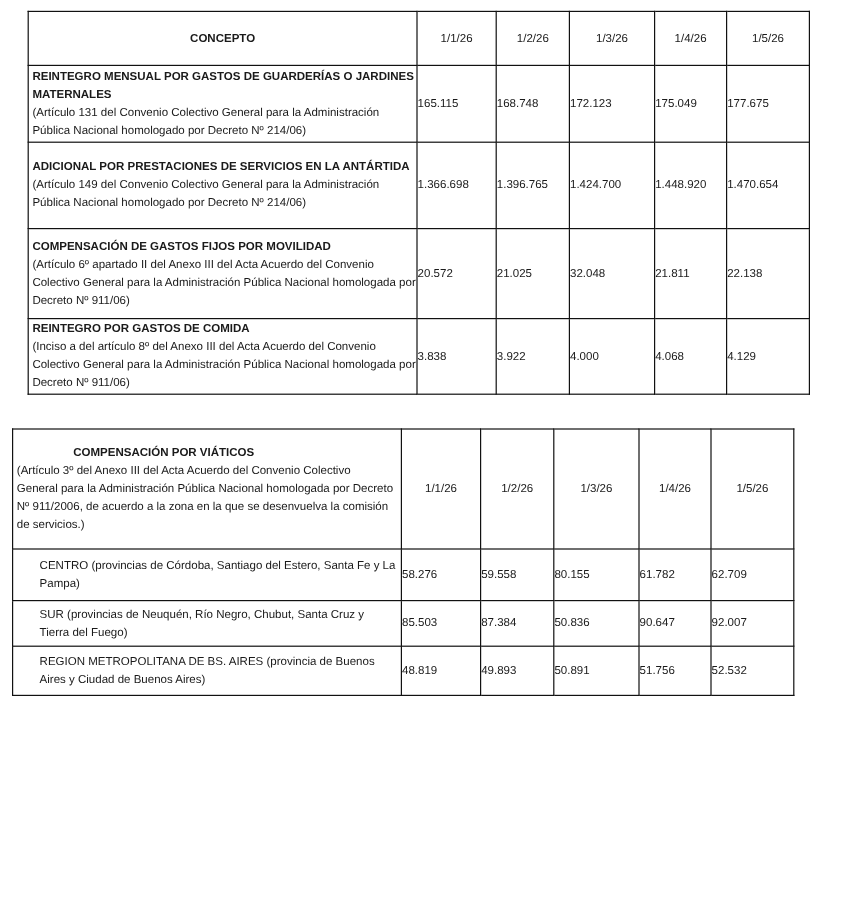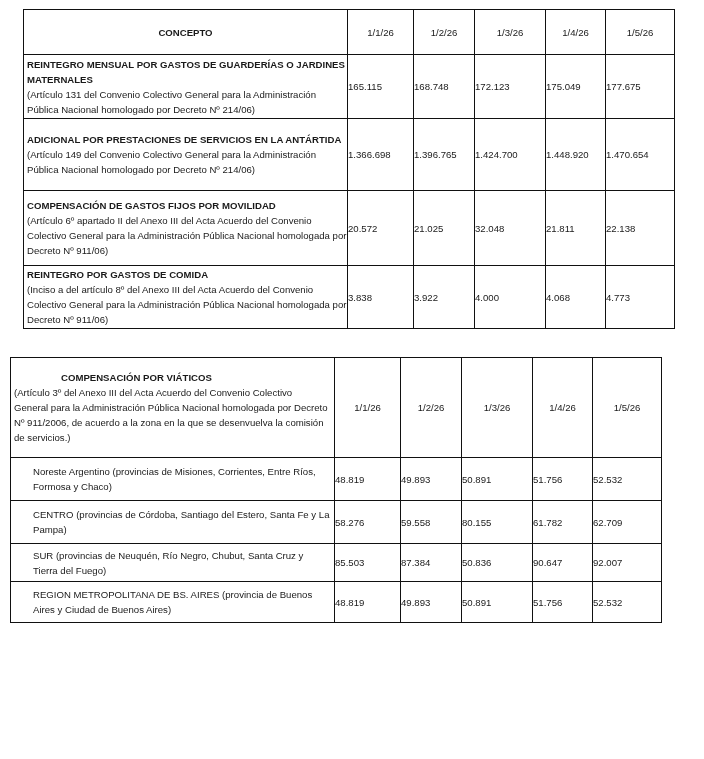--- a/index.html
+++ b/index.html
@@ -83,21 +83,21 @@
   </tr>
   <tr style="height:63px">
     <td class="concept">
       <span class="title">REINTEGRO POR GASTOS DE COMIDA</span>
       <span class="ref">(Inciso a del artículo 8º  del Anexo III del Acta Acuerdo del Convenio Colectivo General para la Administración Pública Nacional homologada por Decreto Nº 911/06)</span>
     </td>
     <td class="num">3.838</td>
     <td class="num">3.922</td>
     <td class="num">4.000</td>
     <td class="num">4.068</td>
-    <td class="num">4.773</td>
+    <td class="num">4.129</td>
   </tr>
 </tbody>
   </table>
 
 <table class="t2">
   <colgroup>
       <col class="c0">
       <col class="c1">
       <col class="c2">
       <col class="c3">
@@ -108,30 +108,20 @@
       <tr style="height:100px">
     <td>
       <span class="viat-title">COMPENSACIÓN POR VIÁTICOS</span>
       <span class="viat-ref">(Artículo 3º  del Anexo III del Acta Acuerdo del Convenio Colectivo General para la Administración Pública Nacional homologada por Decreto Nº 911/2006, de acuerdo a la zona en la que se desenvuelva la comisión de servicios.)</span>
     </td>
     <td class="date">1/1/26</td>
     <td class="date">1/2/26</td>
     <td class="date">1/3/26</td>
     <td class="date">1/4/26</td>
     <td class="date">1/5/26</td>
-  </tr>
-  <tr style="height:43px">
-    <td>
-      <span class="zona-text">Noreste Argentino (provincias de Misiones, Corrientes, Entre Ríos, Formosa y Chaco)</span>
-    </td>
-    <td class="num">48.819</td>
-    <td class="num">49.893</td>
-    <td class="num">50.891</td>
-    <td class="num">51.756</td>
-    <td class="num">52.532</td>
   </tr>
   <tr style="height:43px">
     <td>
       <span class="zona-text">CENTRO (provincias de Córdoba, Santiago del Estero, Santa Fe y La Pampa)</span>
     </td>
     <td class="num">58.276</td>
     <td class="num">59.558</td>
     <td class="num">80.155</td>
     <td class="num">61.782</td>
     <td class="num">62.709</td>

